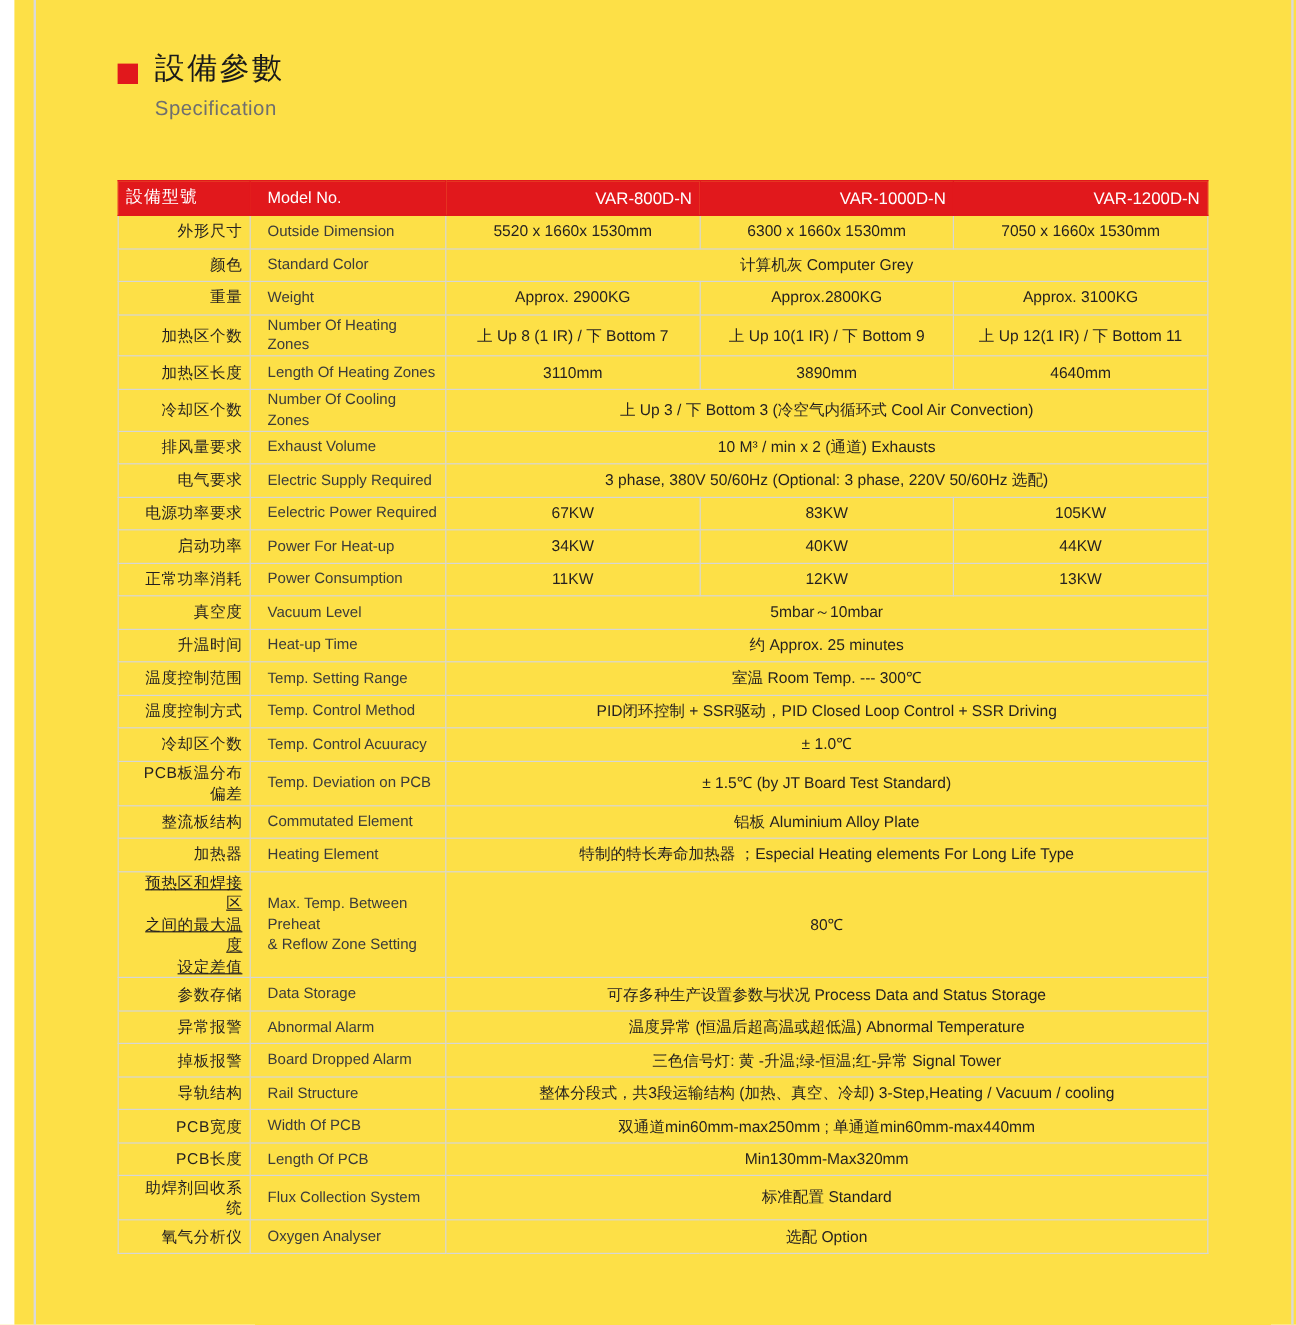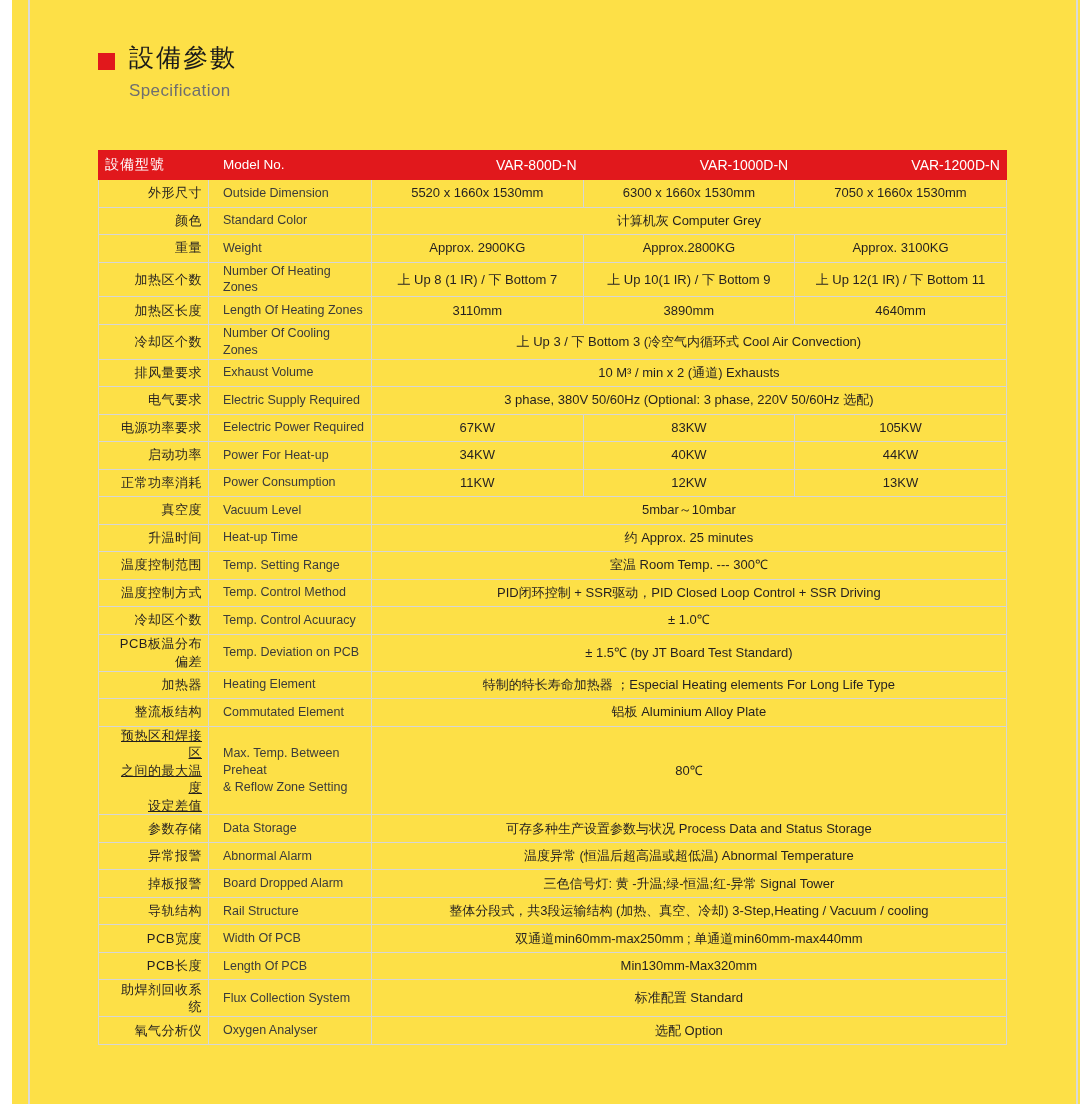--- a/index.html
+++ b/index.html
@@ -279,28 +279,28 @@
           <td class="cn">冷却区个数</td>
           <td class="en">Temp. Control Acuuracy</td>
           <td class="val" colspan="3">±  1.0℃</td>
         </tr>
         <tr class="tall">
           <td class="cn">PCB板温分布偏差</td>
           <td class="en">Temp. Deviation on PCB</td>
           <td class="val" colspan="3">±  1.5℃ (by JT Board Test Standard)</td>
         </tr>
         <tr>
+          <td class="cn">整流板结构</td>
+          <td class="en">Commutated Element</td>
+          <td class="val" colspan="3">铝板  Aluminium Alloy Plate</td>
+        </tr>
+        <tr>
           <td class="cn">加热器</td>
           <td class="en">Heating Element</td>
           <td class="val" colspan="3">特制的特长寿命加热器 ；Especial Heating elements For Long Life Type</td>
-        </tr>
-        <tr>
-          <td class="cn">整流板结构</td>
-          <td class="en">Commutated Element</td>
-          <td class="val" colspan="3">铝板  Aluminium Alloy Plate</td>
         </tr>
         <tr class="xtall">
           <td class="cn cn-multi">预热区和焊接区<br>之间的最大温度<br>设定差值</td>
           <td class="en en-multi">Max. Temp.  Between Preheat<br>&amp; Reflow Zone Setting</td>
           <td class="val" colspan="3">80℃</td>
         </tr>
         <tr>
           <td class="cn">参数存储</td>
           <td class="en">Data Storage</td>
           <td class="val" colspan="3">可存多种生产设置参数与状况   Process Data and Status Storage</td>

